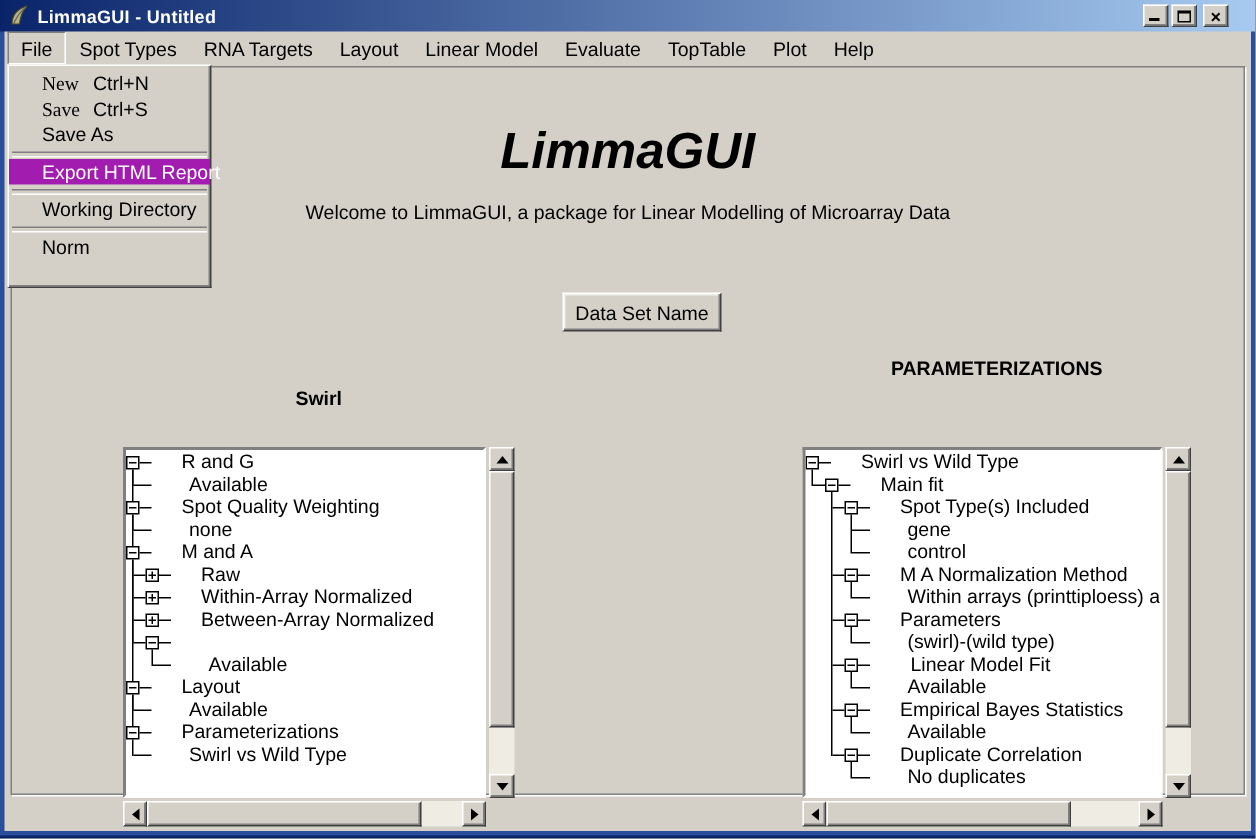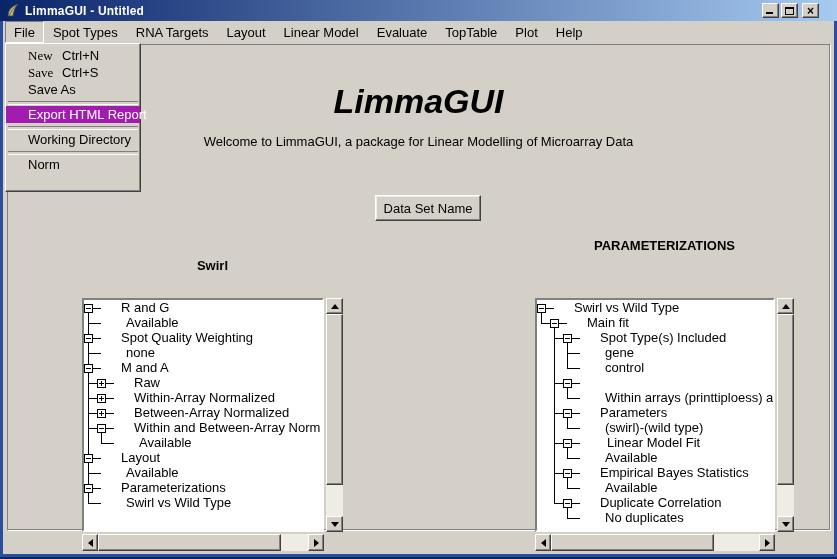--- a/index.html
+++ b/index.html
@@ -200,21 +200,20 @@
           <span class="tlabel" style="left:42px;top:46px">none</span>
           <div class="tbox" style="left:0px;top:64px"></div>
           <span class="tlabel" style="left:37px;top:61px">M and A</span>
           <div class="tbox plus" style="left:13px;top:79px"></div>
           <span class="tlabel" style="left:50px;top:76px">Raw</span>
           <div class="tbox plus" style="left:13px;top:94px"></div>
           <span class="tlabel" style="left:50px;top:91px">Within-Array Normalized</span>
           <div class="tbox plus" style="left:13px;top:109px"></div>
           <span class="tlabel" style="left:50px;top:106px">Between-Array Normalized</span>
           <div class="tbox" style="left:13px;top:124px"></div>
-          <span class="tlabel" style="left:50px;top:121px">Within and Between-Array Norm</span>
           <span class="tlabel" style="left:55px;top:136px">Available</span>
           <div class="tbox" style="left:0px;top:154px"></div>
           <span class="tlabel" style="left:37px;top:151px">Layout</span>
           <span class="tlabel" style="left:42px;top:166px">Available</span>
           <div class="tbox" style="left:0px;top:184px"></div>
           <span class="tlabel" style="left:37px;top:181px">Parameterizations</span>
           <span class="tlabel" style="left:42px;top:196px">Swirl vs Wild Type</span>
         </div>
     </div>
     <div class="sb sb-v">
@@ -272,20 +271,21 @@
           <div class="tl" style="left:5px;top:23px;width:12px;height:1px"></div>
           <div class="tbox" style="left:0px;top:4px"></div>
           <span class="tlabel" style="left:37px;top:1px">Swirl vs Wild Type</span>
           <div class="tbox" style="left:13px;top:19px"></div>
           <span class="tlabel" style="left:50px;top:16px">Main fit</span>
           <div class="tbox" style="left:26px;top:34px"></div>
           <span class="tlabel" style="left:63px;top:31px">Spot Type(s) Included</span>
           <span class="tlabel" style="left:68px;top:46px">gene</span>
           <span class="tlabel" style="left:68px;top:61px">control</span>
           <div class="tbox" style="left:26px;top:79px"></div>
+          <span class="tlabel" style="left:63px;top:76px">M A Normalization Method</span>
           <span class="tlabel" style="left:68px;top:91px">Within arrays (printtiploess) a</span>
           <div class="tbox" style="left:26px;top:109px"></div>
           <span class="tlabel" style="left:63px;top:106px">Parameters</span>
           <span class="tlabel" style="left:68px;top:121px">(swirl)-(wild type)</span>
           <div class="tbox" style="left:26px;top:139px"></div>
           <span class="tlabel" style="left:70px;top:136px">Linear Model Fit</span>
           <span class="tlabel" style="left:68px;top:151px">Available</span>
           <div class="tbox" style="left:26px;top:169px"></div>
           <span class="tlabel" style="left:63px;top:166px">Empirical Bayes Statistics</span>
           <span class="tlabel" style="left:68px;top:181px">Available</span>

